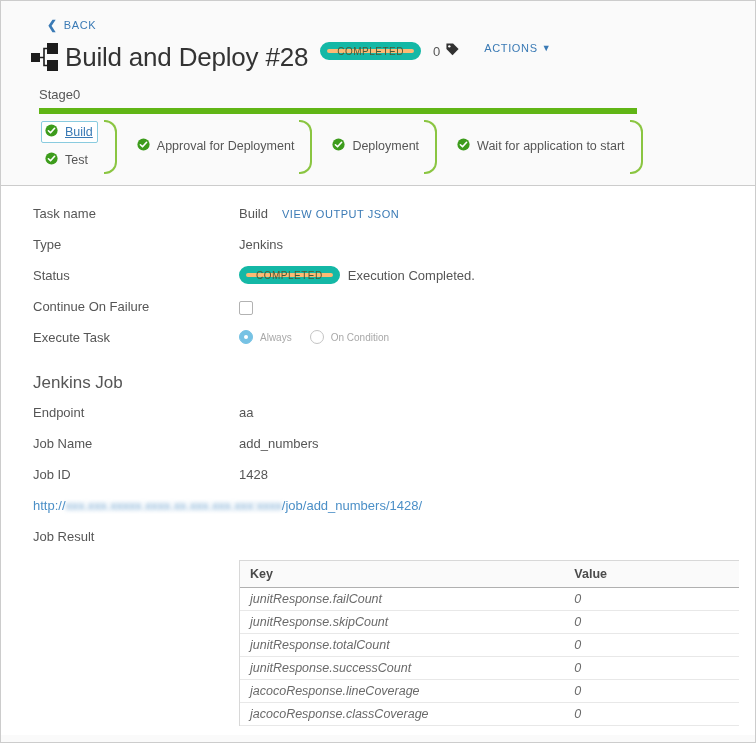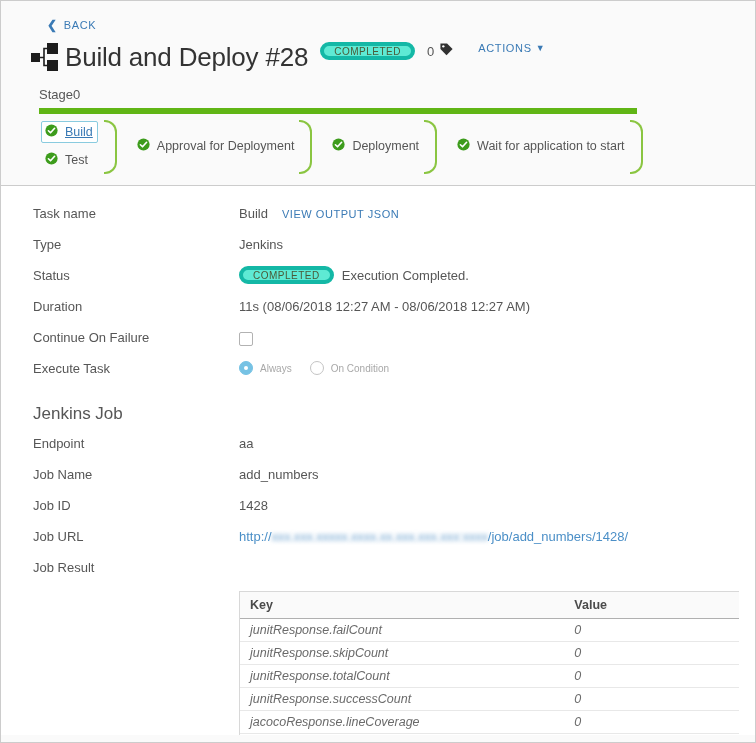--- a/index.html
+++ b/index.html
@@ -69,23 +69,23 @@
     letter-spacing: -0.2px;
     white-space: nowrap;
   }
 
   .badge {
     display: inline-flex;
     align-items: center;
     justify-content: center;
     height: 18px;
     padding: 0 10px;
-    border: 4px solid #14b8a6;
+    border: 7px solid #14b8a6;
     border-radius: 9px;
-    background: #5eead4;
+    background: #fdba74;
     color: #4a5a38;
     font-size: 10px;
     letter-spacing: 0.05em;
     white-space: nowrap;
   }
   .badge.header-badge { margin-left: 12px; }
 
   .tag-group {
     display: inline-flex;
     align-items: center;
@@ -453,24 +453,20 @@
     </div>
 
     <div class="detail-row">
       <div class="detail-label">Status</div>
       <div class="detail-value status-line">
         <span class="badge">COMPLETED</span>
         <span>Execution Completed.</span>
       </div>
     </div>
 
-    <div class="detail-row">
-      <div class="detail-label">Duration</div>
-      <div class="detail-value">11s (08/06/2018 12:27 AM - 08/06/2018 12:27 AM)</div>
-    </div>
 
     <div class="detail-row">
       <div class="detail-label">Continue On Failure</div>
       <div class="detail-value">
         <span class="checkbox"></span>
       </div>
     </div>
 
     <div class="detail-row">
       <div class="detail-label">Execute Task</div>
@@ -499,21 +495,20 @@
       <div class="detail-label">Job Name</div>
       <div class="detail-value">add_numbers</div>
     </div>
 
     <div class="detail-row">
       <div class="detail-label">Job ID</div>
       <div class="detail-value">1428</div>
     </div>
 
     <div class="detail-row">
-      <div class="detail-label">Job URL</div>
       <div class="detail-value">
         <a class="url-link"><span>http://</span><span class="url-blur">xxx.xxx.xxxxx.xxxx.xx.xxx.xxx.xxx:xxxx</span><span>/job/add_numbers/1428/</span></a>
       </div>
     </div>
 
     <div class="detail-row">
       <div class="detail-label">Job Result</div>
     </div>
 
     <div class="result-table-wrap">

